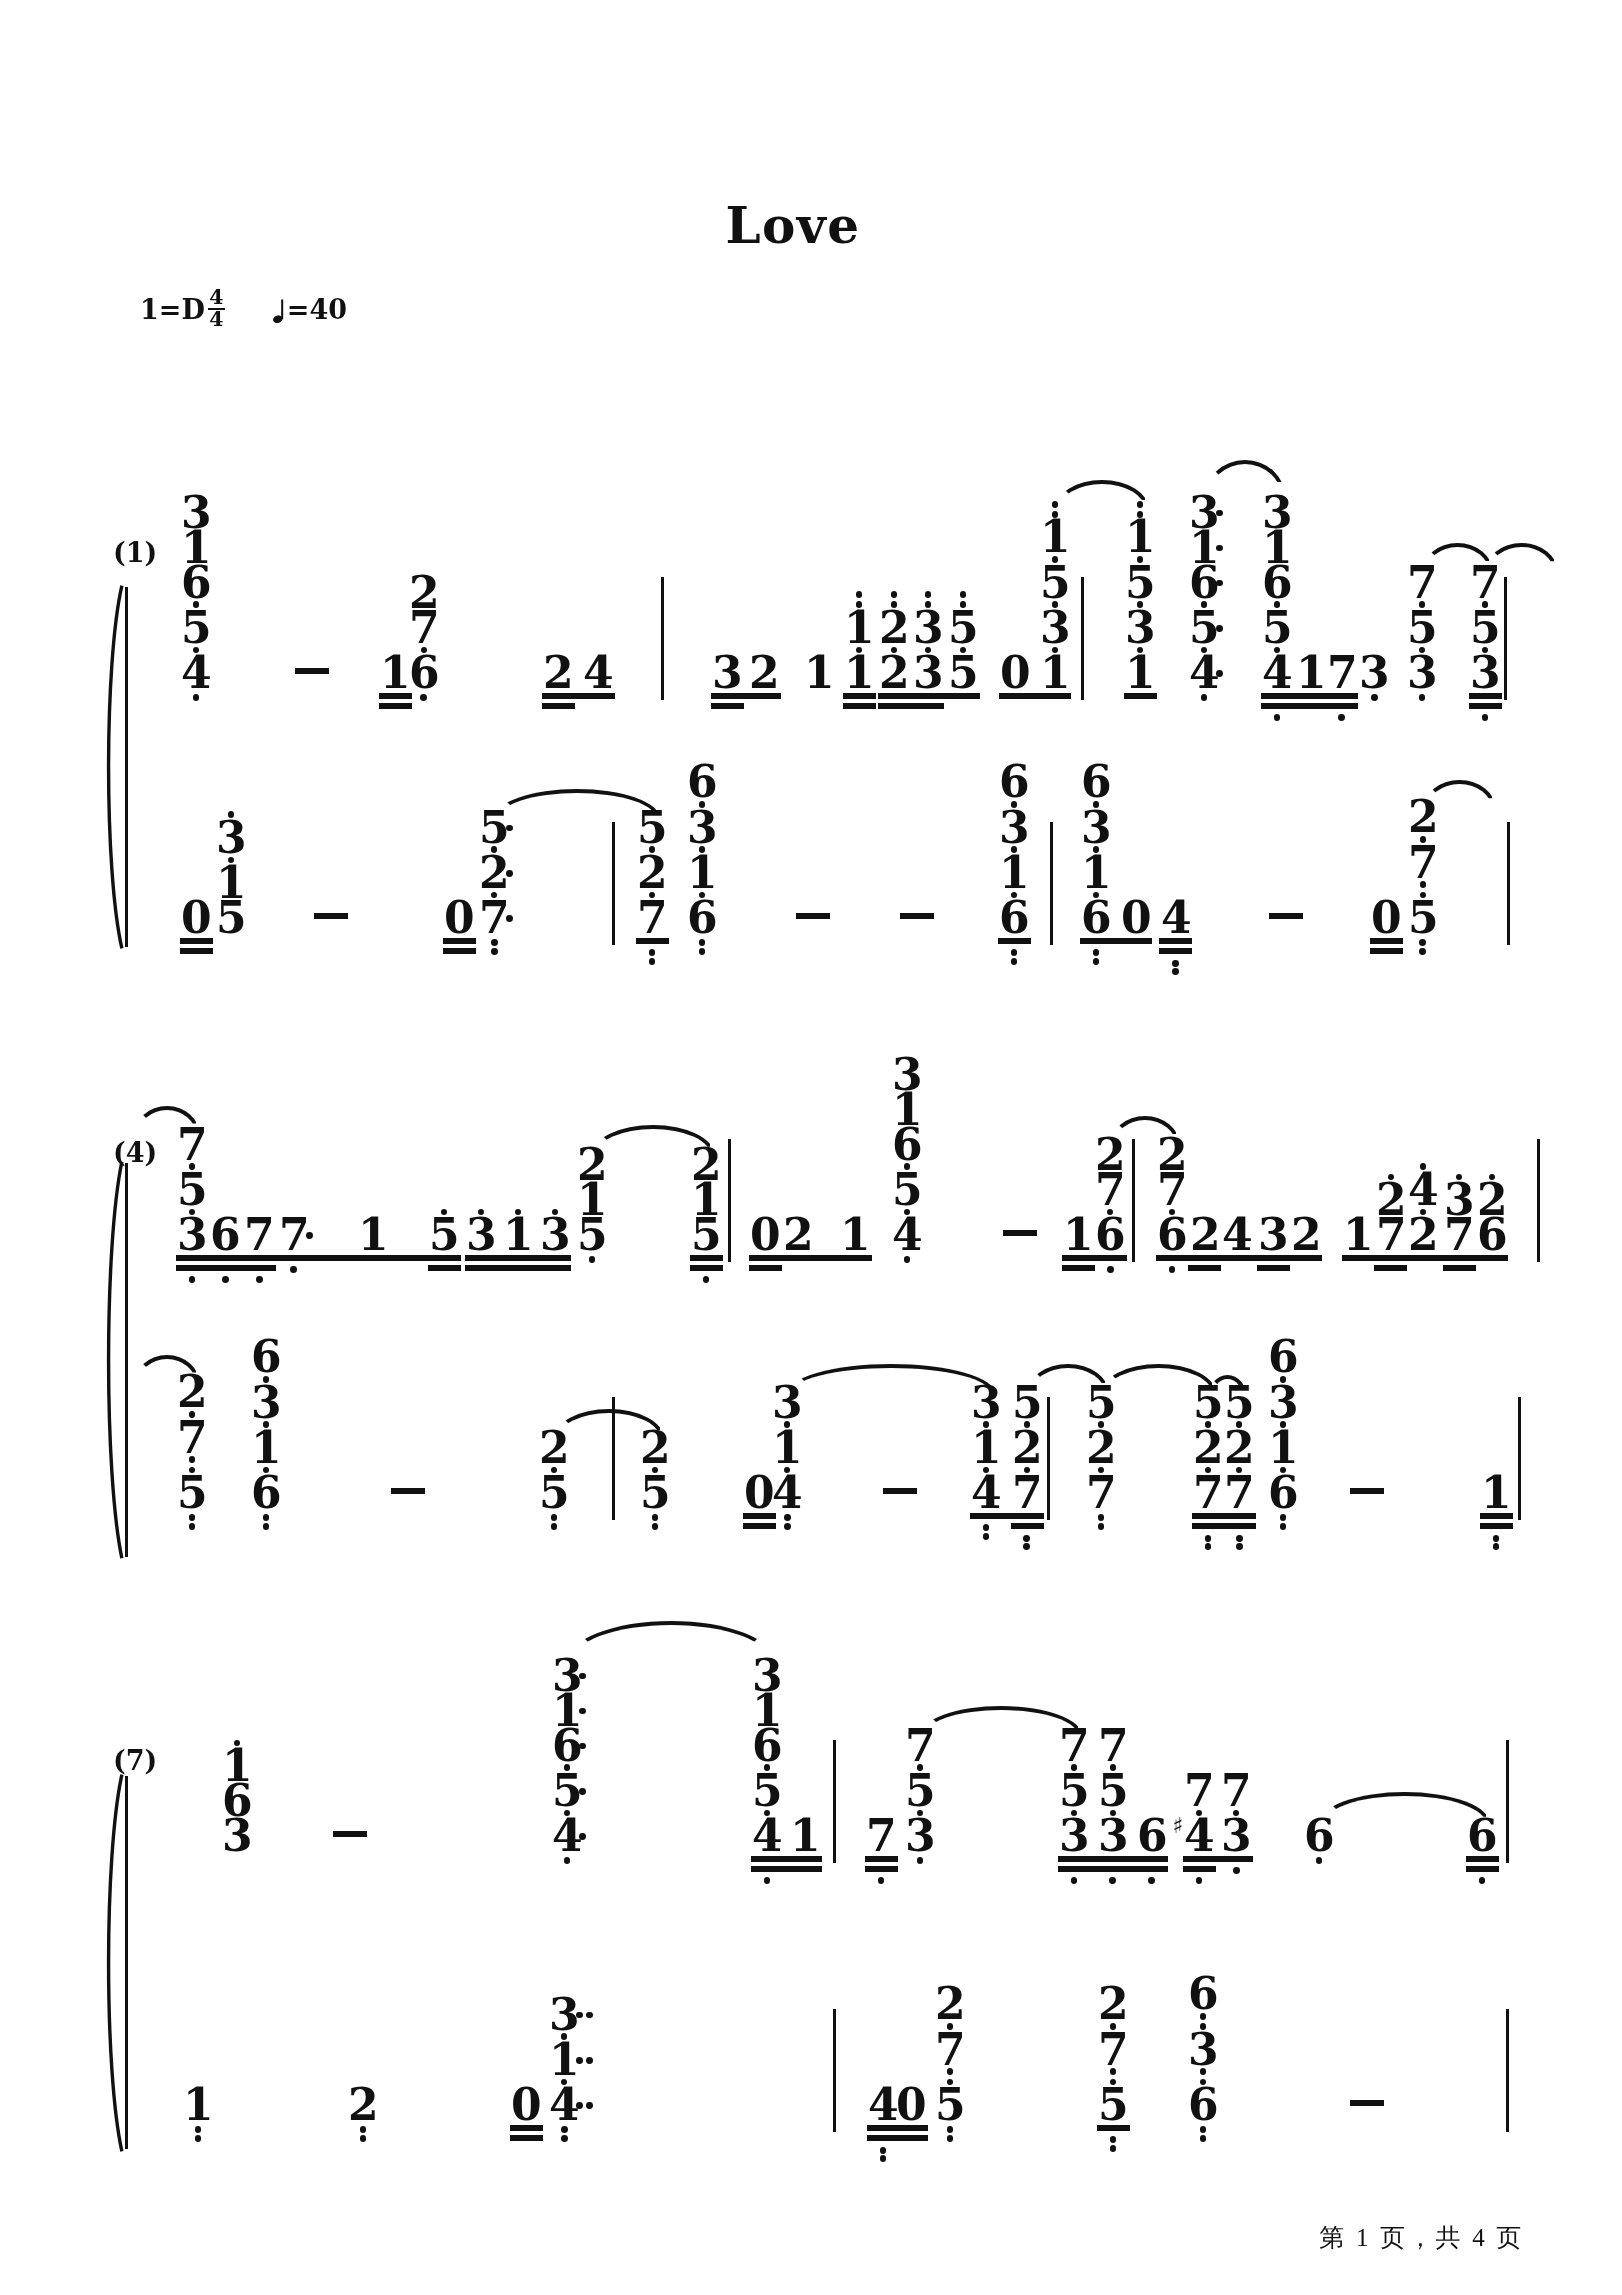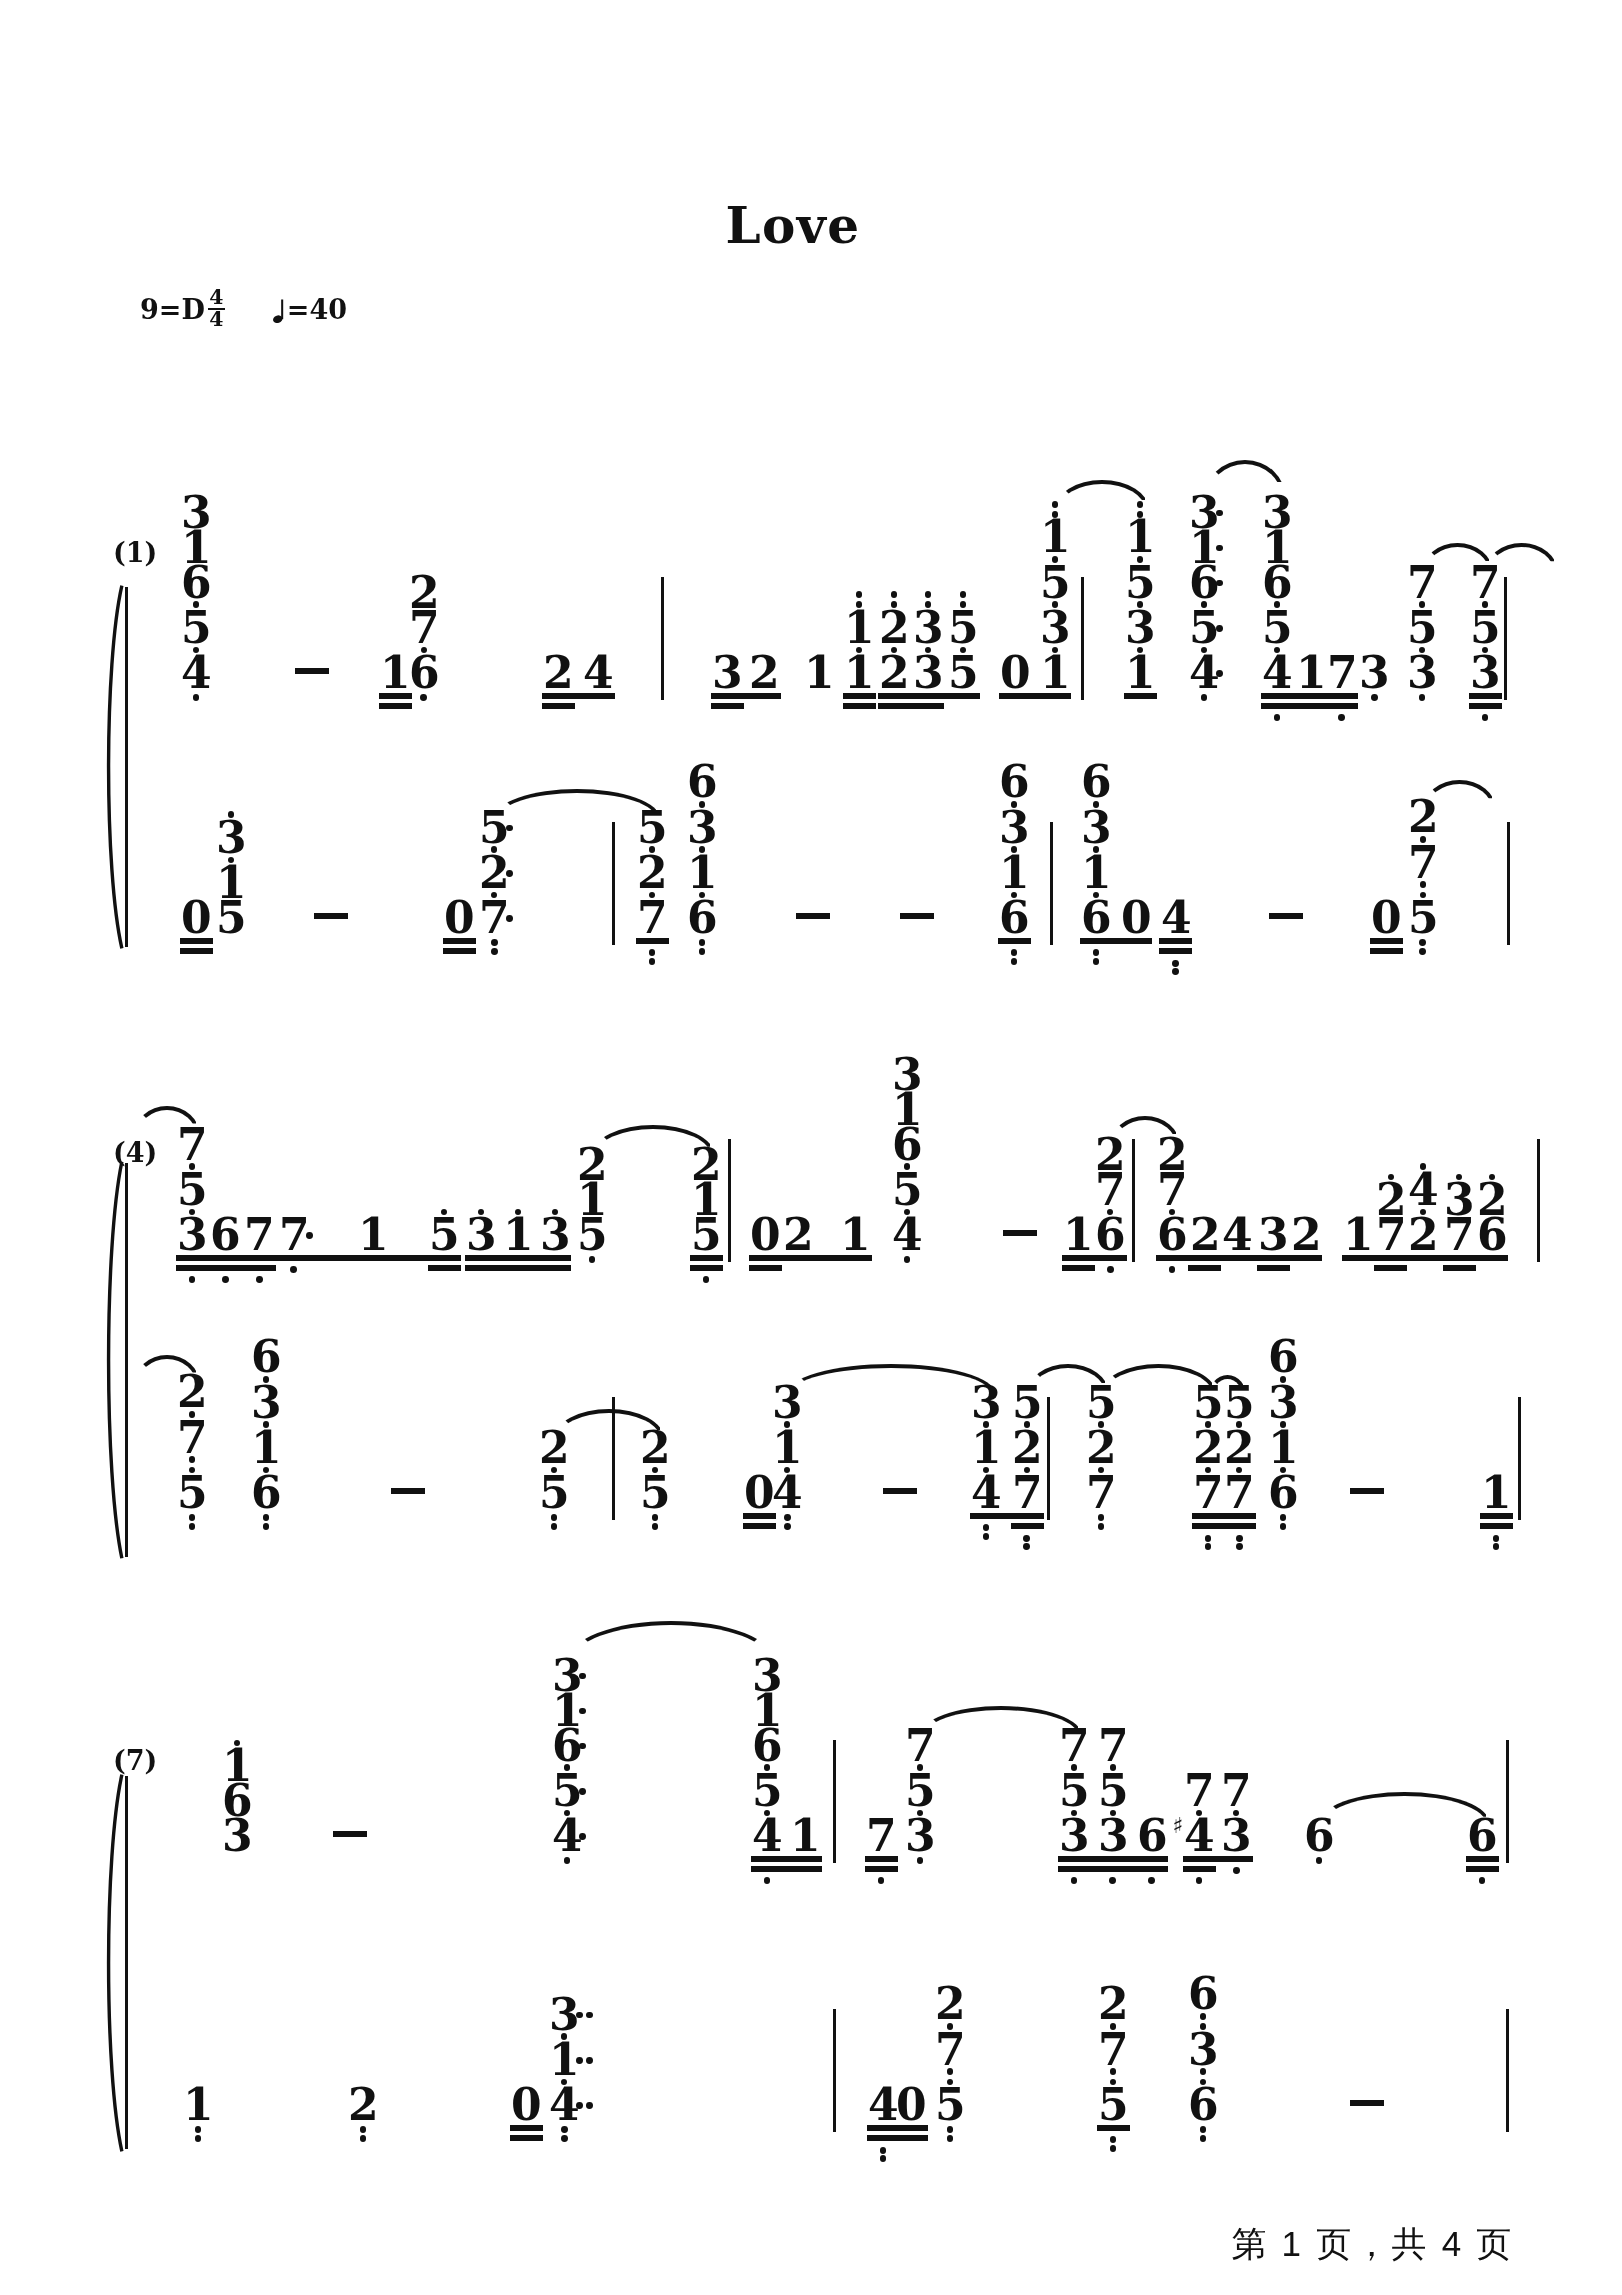--- a/index.html
+++ b/index.html
@@ -7,22 +7,22 @@
         font-family:"DejaVu Serif", serif;color:#111;overflow:hidden;}
   #title{position:absolute;top:196px;left:793px;transform:translateX(-50%);
          font-size:50px;font-weight:600;letter-spacing:1.4px;}
   #keyline{position:absolute;top:289px;left:140px;display:flex;align-items:center;}
   #keyline .kp{font-size:27px;font-weight:600;}
   .frac{display:inline-flex;flex-direction:column;align-items:center;margin-left:2.7px;}
   .frac span{font-size:20.4px;font-weight:700;line-height:17.7px;}
   .frac .fbar{width:17.7px;height:2px;background:#111;margin:1.4px 0;}
   #tempo{display:flex;align-items:center;margin-left:48px;}
   #tempo .tv{font-size:27px;font-weight:600;}
-  #footer{position:absolute;top:2221px;right:108px;font-size:35px;
-          font-family:Liberation Sans, sans-serif;letter-spacing:2.7px;}
+  #footer{position:absolute;top:2221px;right:98px;font-size:25px;
+          font-family:Liberation Serif, serif;letter-spacing:2.7px;}
   .staff{position:absolute;left:116px;width:1472px;}
   .grp{position:absolute;bottom:0;}
   .ncol{position:absolute;width:30px;display:flex;flex-direction:column;
         align-items:center;justify-content:flex-end;}
   .cell{position:relative;width:30px;text-align:center;}
   .glyph{font-size:44px;font-weight:700;line-height:35px;width:30px;text-align:center;
          font-family:"DejaVu Serif", serif;}
   .dotrow{height:10.2px;width:30px;display:flex;justify-content:center;align-items:center;}
   .dot{width:6.8px;height:6.8px;border-radius:50%;background:#111;}
   .augdot{position:absolute;width:6.8px;height:6.8px;border-radius:50%;background:#111;top:15px;}
@@ -37,21 +37,21 @@
   .mlabel{position:absolute;font-size:27px;font-weight:600;font-family:"DejaVu Serif",serif;}
   .bracewrap{position:absolute;}
   .vline{position:absolute;width:2.7px;background:#111;}
 </style>
 </head>
 <body>
 
 <div id="page">
   <div id="title">Love</div>
   <div id="keyline">
-    <span class="kp">9=D</span>
+    <span class="kp">1=D</span>
     <span class="frac">
       <span>4</span>
       <span class="fbar"></span>
       <span>4</span>
     </span>
     <span id="tempo">
       <svg width="13.6" height="30" viewBox="0 0 20 44">
         <ellipse cx="7" cy="37" rx="7" ry="5.5" fill="#111" transform="rotate(-18 7 37)"></ellipse>
         <rect x="12" y="8" width="3" height="29" fill="#111"></rect>
       </svg>

